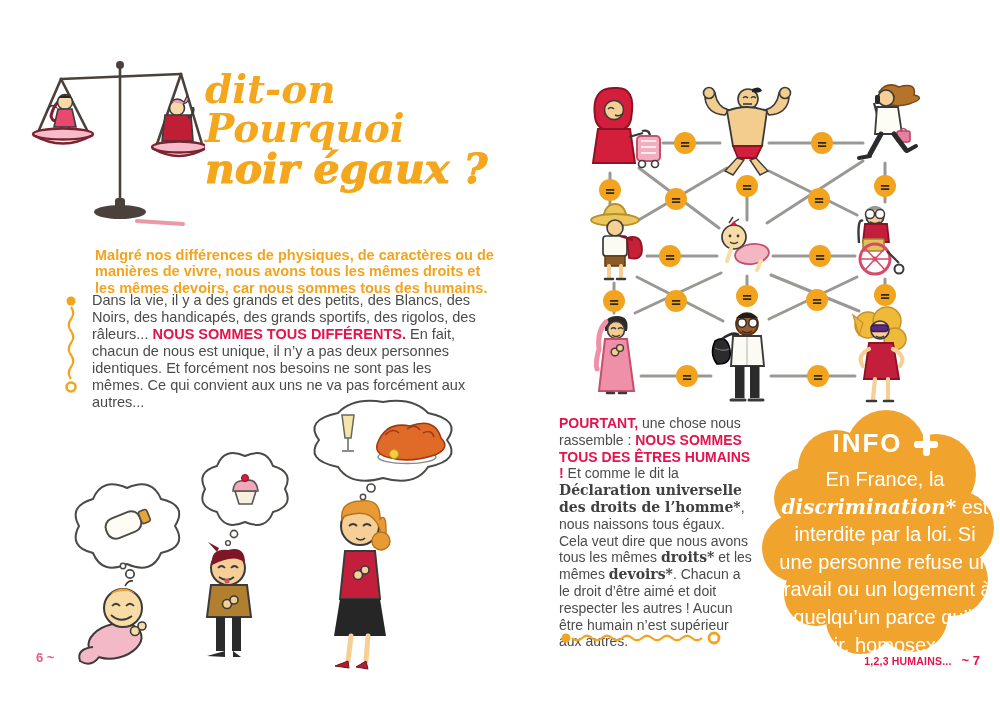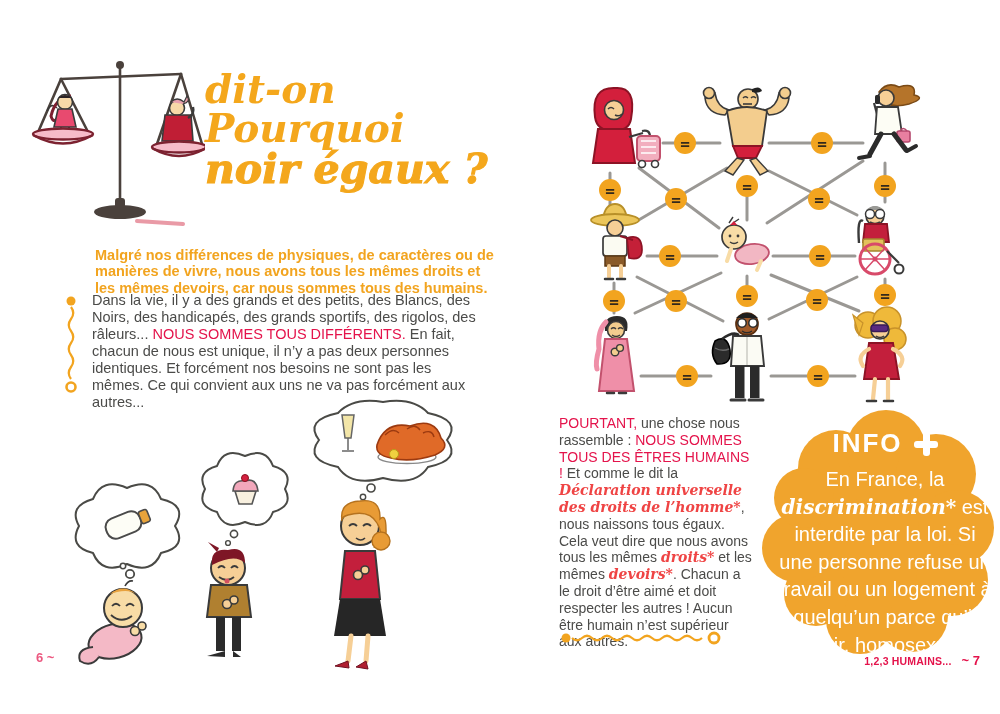--- a/index.html
+++ b/index.html
@@ -9,22 +9,22 @@
   .title{position:absolute;left:205px;top:70px;margin:0;color:#F4A71C;
          font-family:"DejaVu Serif",serif;font-style:italic;font-weight:bold;
          font-size:39px;line-height:1.01;}
   .title .t-line{display:block;}
   .title .t-bold{font-size:41px;-webkit-text-stroke:1.1px #F4A71C;}
   .intro{position:absolute;left:82px;top:234px;width:404px;margin:13px;color:#F2A41F;
          font-weight:bold;font-size:14.5px;line-height:1.13;}
   .body-wrap{position:absolute;left:62px;top:292px;width:424px;}
   .squiggle-v{position:absolute;left:0;top:3px;}
   .body-text{margin:0 0 0 30px;width:392px;font-size:14.5px;line-height:1.17;}
-  .red-bold{color:#E4134B;font-weight:normal;}
-  .script-orange{color:#ef4444;font-weight:bold;font-style:italic;font-family:"DejaVu Serif",serif;}
+  .red-bold{color:#E4134B;font-weight:bold;}
+  .script-orange{color:#404040;font-weight:bold;font-family:"DejaVu Serif",serif;}
   .script-white{color:#fff;font-weight:bold;font-style:italic;font-family:"DejaVu Serif",serif;}
   .scale-art{position:absolute;left:25px;top:52px;}
   .dreamers-art{position:absolute;left:55px;top:393px;}
   .pagenum-left{position:absolute;left:36px;top:650px;color:#EC5880;font-weight:bold;font-size:13px;}
   
   .grid-art{position:absolute;left:557px;top:73px;}
   .col-text{position:absolute;left:559px;top:415px;width:194px;margin:0;font-size:14px;line-height:1.2;}
   .squiggle-h{position:absolute;left:559px;top:629px;}
   .blob-art{position:absolute;left:756px;top:398px;}
   .info-content{position:absolute;left:778px;top:428px;width:214px;text-align:center;color:#fff;}

